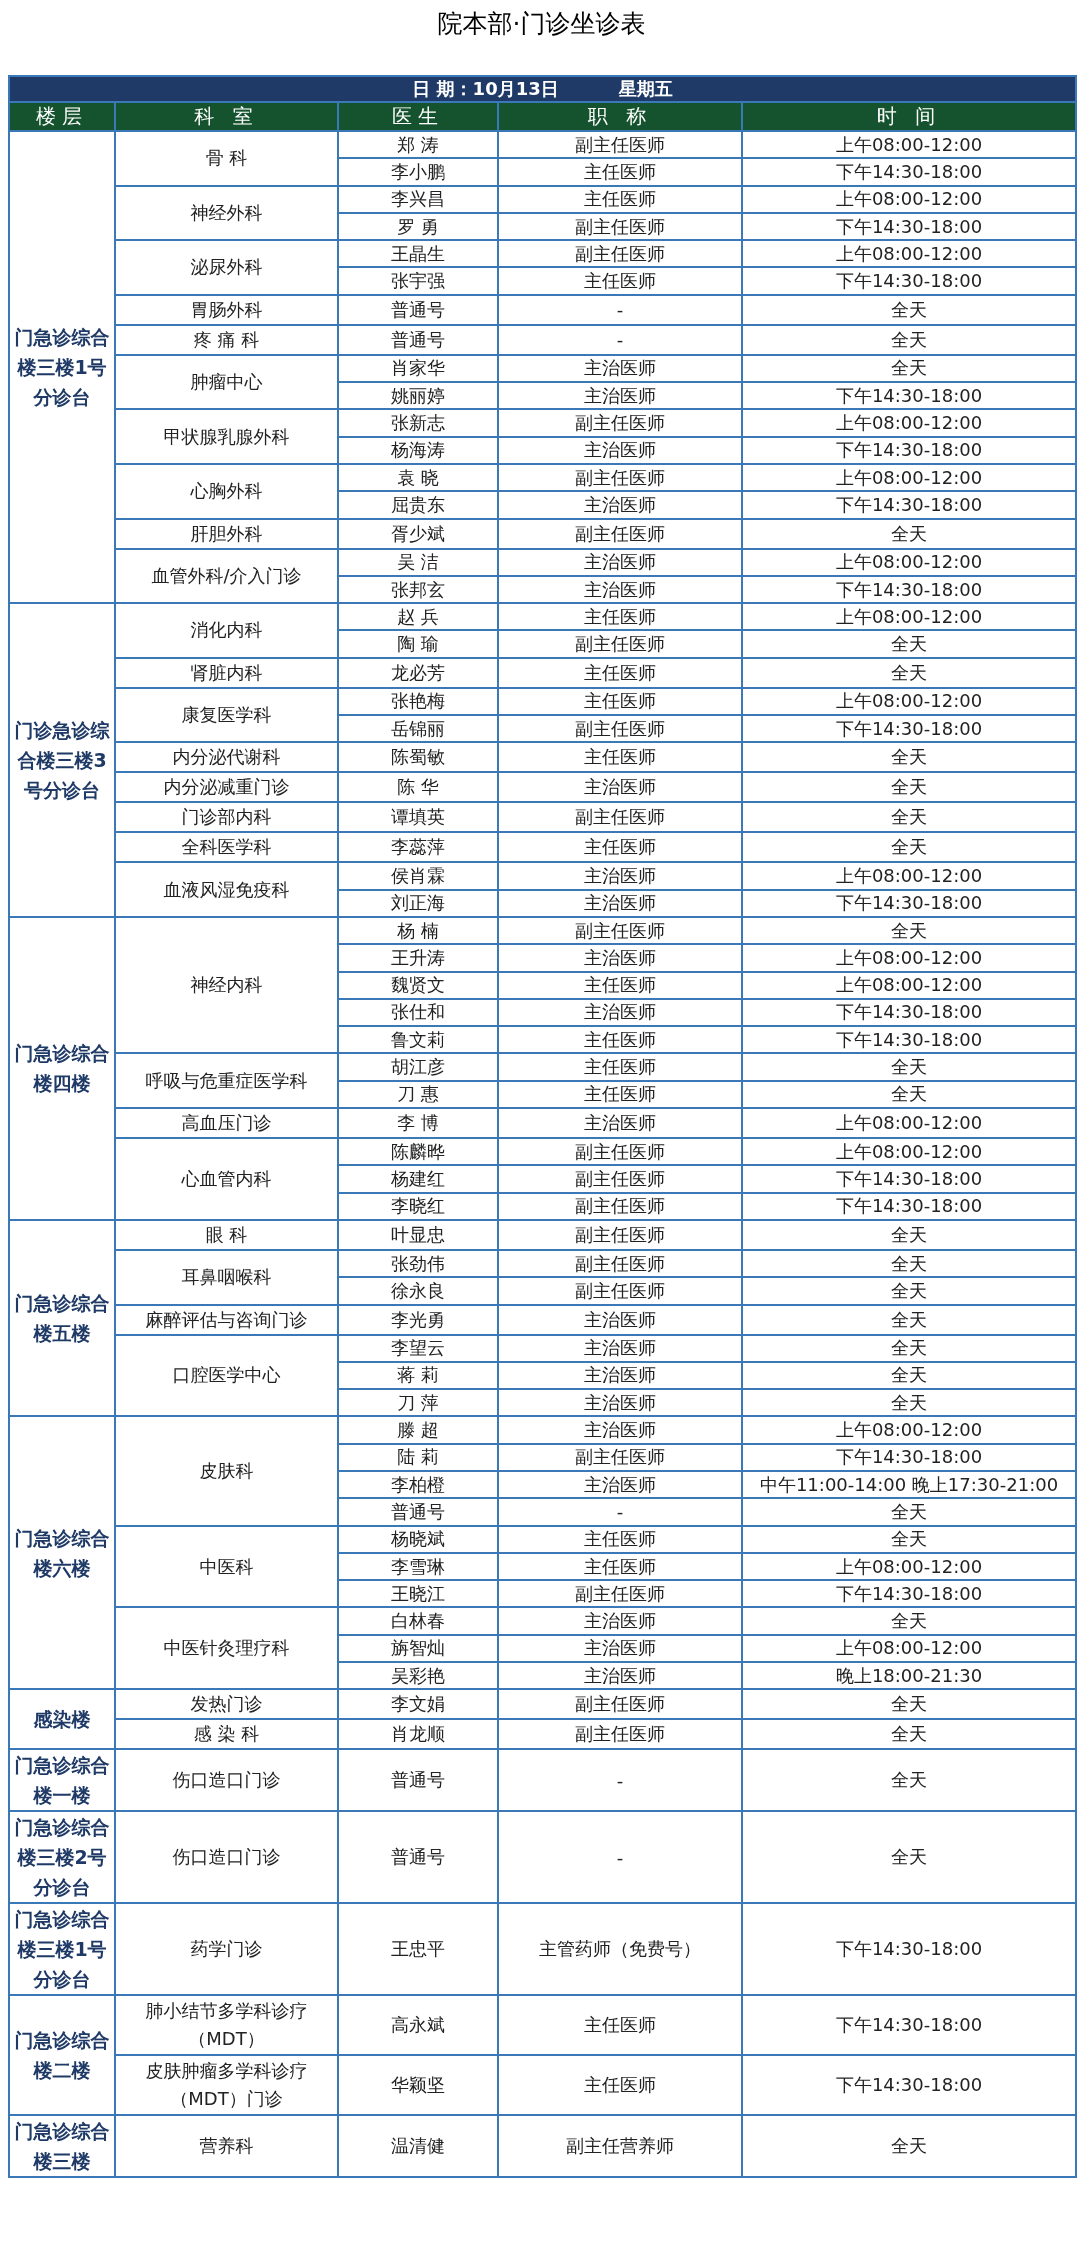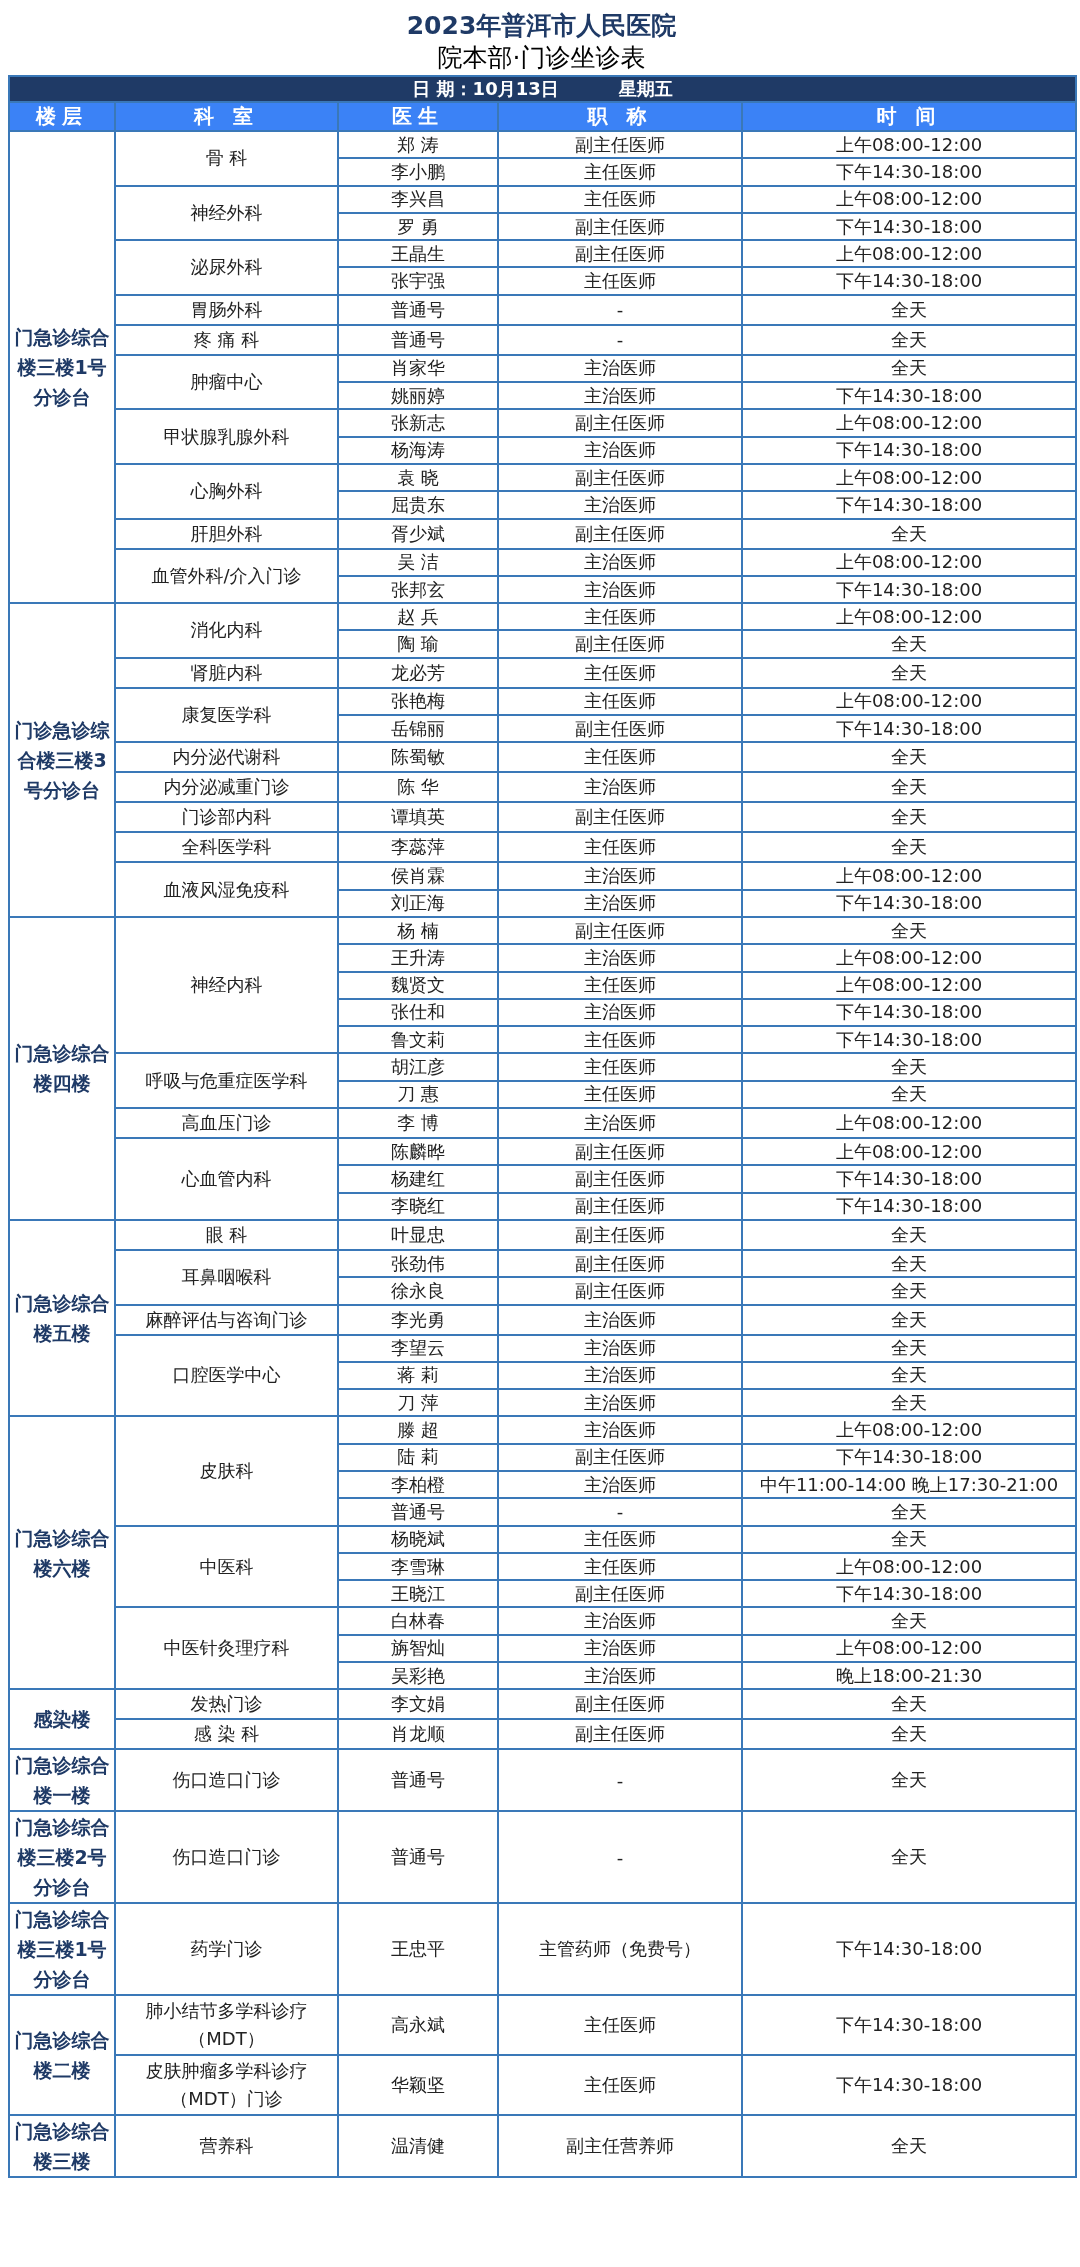--- a/index.html
+++ b/index.html
@@ -4,33 +4,32 @@
 <style>
   html, body { margin: 0; padding: 0; background: #ffffff; }
   body { width: 1080px; height: 2267px; position: relative; overflow: hidden;
          font-family: "DejaVu Sans", "Liberation Sans", sans-serif; color: #1a1a1a; }
   .title-wrap { position: absolute; left: 8px; top: 8px; width: 1067px; height: 68px; text-align: center; }
   .title1 { font-size: 25px; font-weight: bold; color: #1f3a66; line-height: 32px; margin-top: 2px; }
   .title2 { font-size: 25px; font-weight: normal; color: #000000; line-height: 32px; }
   table { position: absolute; left: 8px; top: 75px; width: 1067px; border-collapse: collapse; table-layout: fixed; }
   td, th { border: 2px solid #3a78b8; text-align: center; vertical-align: middle; padding: 0; overflow: hidden; white-space: nowrap; }
   .datebar td { background: #1f3a66; color: #ffffff; font-weight: bold; font-size: 18px; height: 20px; border-color: #3a78b8; margin-top: 12px; }
-  .hdr th { background: #3b82f6; color: #ffffff; font-weight: bold; font-size: 20px; height: 26px; letter-spacing: 6px; }
+  .hdr th { background: #14532d; color: #ffffff; font-weight: normal; font-size: 20px; height: 26px; letter-spacing: 6px; }
   tbody td { font-size: 18px; height: 25.3px; color: #222; }
   td.floor { color: #1f3a66; font-weight: bold; font-size: 19px; white-space: normal; line-height: 30px; margin-top: 20px; }
   td.dept { white-space: normal; line-height: 28px; text-align: center; }
   tr.tall td { height: 58px; }
   tr.taller td { height: 88px; }
   .date-sep { display: inline-block; width: 60px; }
 </style>
 </head>
 <body>
 
 <div class="title-wrap">
-  <div class="title1">2023年普洱市人民医院</div>
   <div class="title2">院本部·门诊坐诊表</div>
 </div>
 
 <table>
   <colgroup>
     <col style="width:106px">
     <col style="width:223px">
     <col style="width:160px">
     <col style="width:244px">
     <col style="width:334px">

